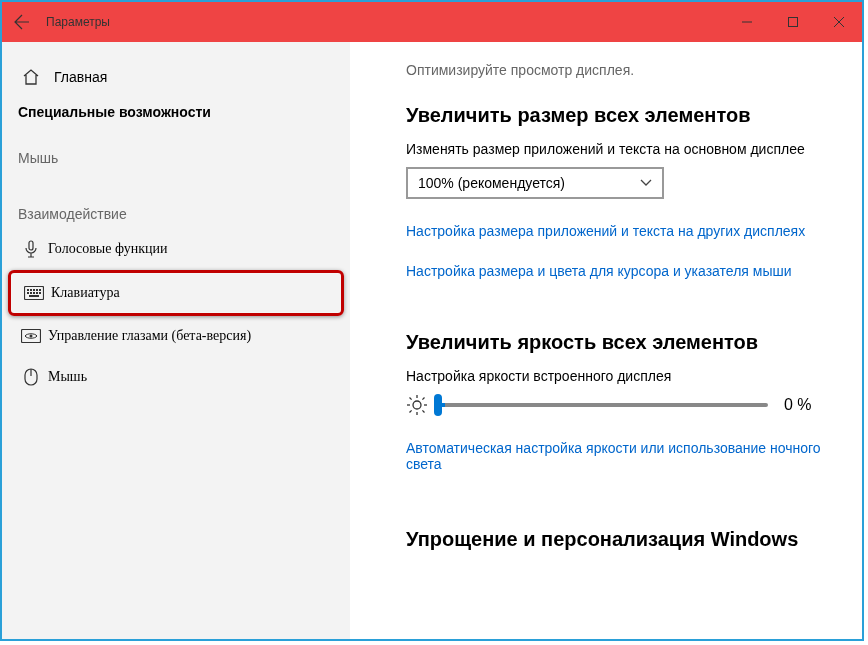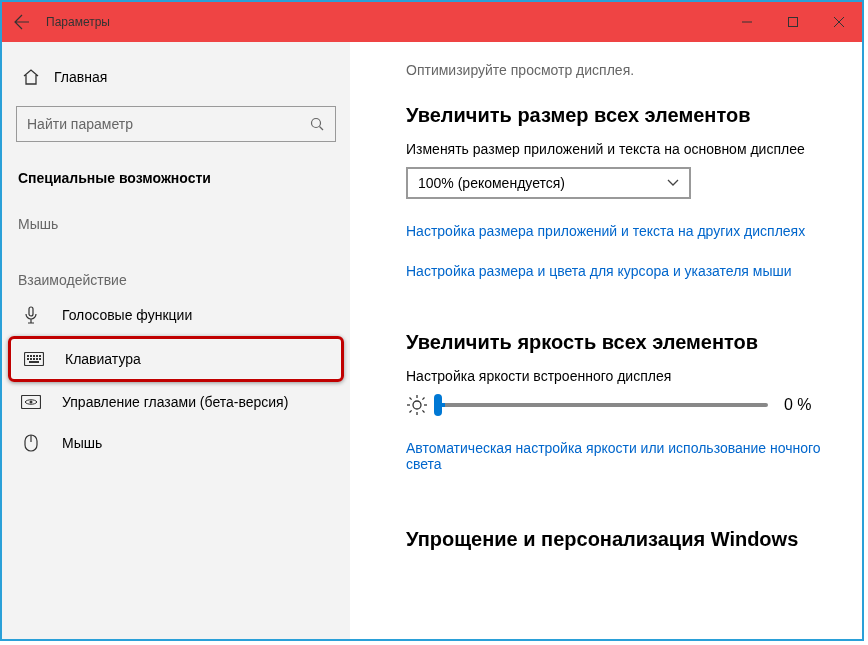--- a/index.html
+++ b/index.html
@@ -120,21 +120,22 @@
     padding: 12px 0 12px 16px;
     cursor: default;
   }
   .sb-item .icon {
     width: 26px;
     display: flex;
     justify-content: center;
     color: #333;
   }
   .sb-item .label {
-    margin-left: 18px;
+    margin-left: 4px;
+    font-family: Liberation Serif, serif;
   }
   .highlight-wrap {
     position: relative;
     margin: 0 6px;
   }
   .highlight {
     border: 3px solid #c00000;
     border-radius: 6px;
     box-shadow: 0 1px 4px rgba(0,0,0,0.4), inset 0 0 0 1px rgba(255,255,255,0.3);
     padding: 0;
@@ -161,21 +162,21 @@
     margin: 6px 0 10px 0;
   }
   .link {
     color: #0066cc;
     margin: 24px 0;
     cursor: pointer;
   }
   .dropdown {
     display: flex;
     align-items: center;
-    width: 285px;
+    width: 258px;
     height: 32px;
     border: 2px solid #999;
     box-sizing: border-box;
     padding: 0 10px;
     margin-bottom: 16px;
   }
   .dropdown .val {
     flex: 1;
   }
   .chev {
@@ -257,31 +258,20 @@
     <div class="sidebar">
       <div class="home-row">
         <span class="icon">
           <svg width="18" height="18" viewBox="0 0 18 18">
               <path d="M2 8 L9 2 L16 8 M4 7 V16 H14 V7" stroke="#333" stroke-width="1.3" fill="none"></path>
             </svg>
         </span>
         <span class="label">Главная</span>
       </div>
 
-      <div class="search-wrap">
-        <div class="search">
-          <span class="ph">Найти параметр</span>
-          <span>
-            <svg width="16" height="16" viewBox="0 0 16 16">
-                <circle cx="7" cy="7" r="4.5" stroke="#666" stroke-width="1.2" fill="none"></circle>
-                <line x1="10.5" y1="10.5" x2="14" y2="14" stroke="#666" stroke-width="1.2"></line>
-              </svg>
-          </span>
-        </div>
-      </div>
 
       <div class="sb-section bold">Специальные возможности</div>
 
       <div style="height:14px"></div>
       <div class="sb-section muted">Мышь</div>
 
       <div style="height:24px"></div>
       <div class="sb-section muted">Взаимодействие</div>
 
       <div class="sb-item">

